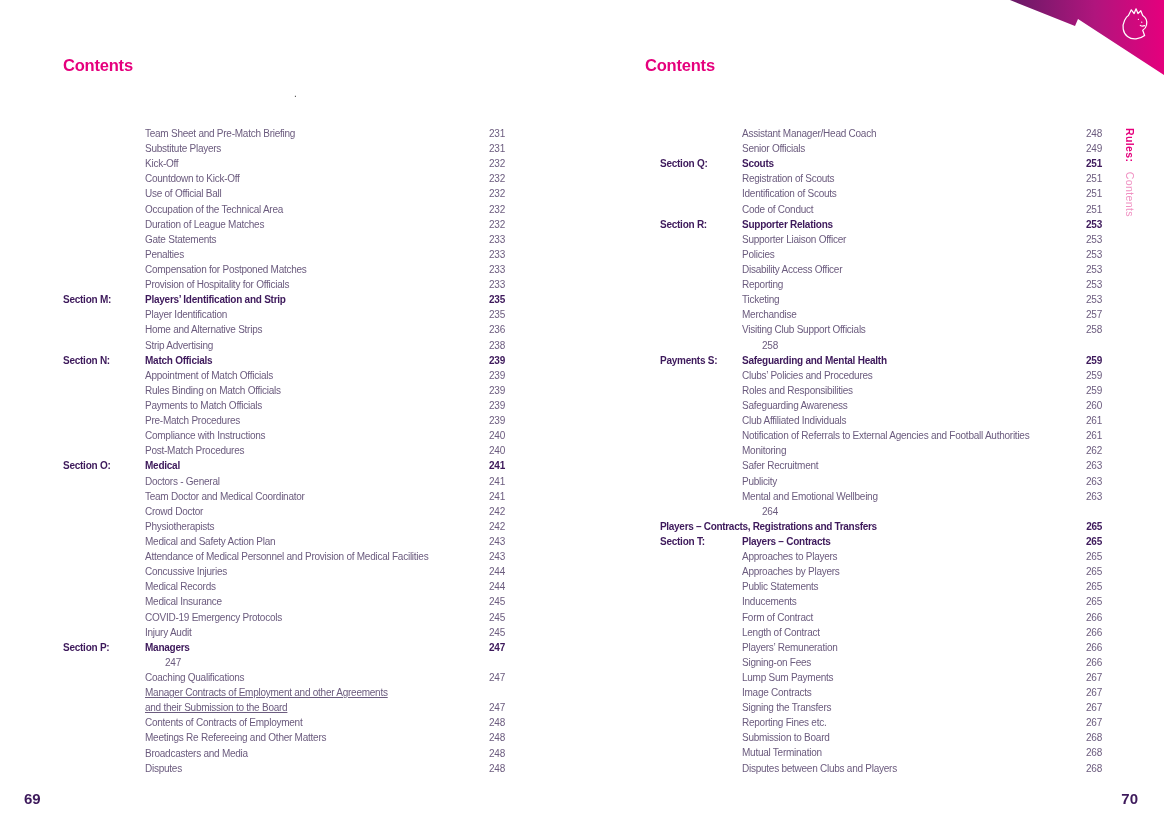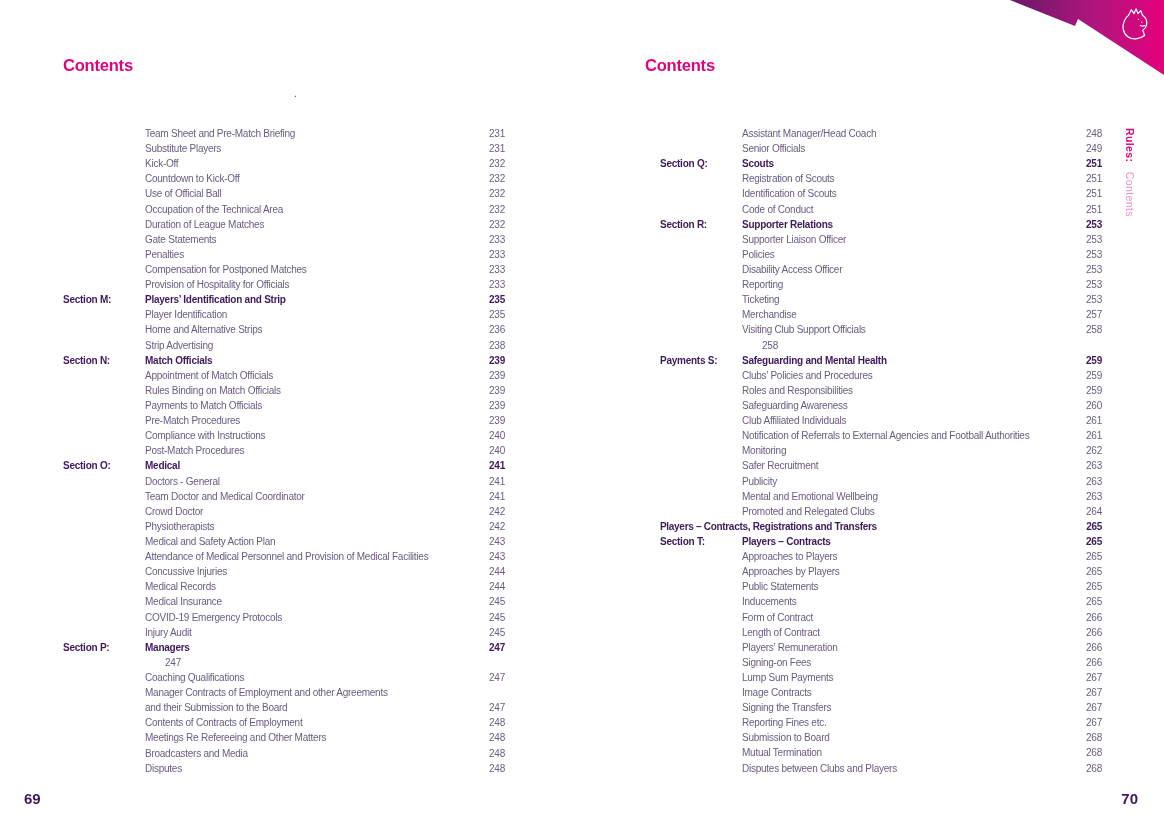--- a/index.html
+++ b/index.html
@@ -21,21 +21,21 @@
 
   .row{
     display:flex;align-items:baseline;height:15.12px;line-height:15.12px;
     font-size:10px;letter-spacing:-0.25px;color:#6b5b7e;
   }
   .row .lbl{flex:0 0 82px;font-weight:bold;color:#3d195b;white-space:nowrap;}
   .row .txt{flex:1 1 auto;min-width:0;white-space:nowrap;}
   .row .pg{flex:0 0 36px;text-align:right;}
   .row.s .txt,.row.s .pg{font-weight:bold;color:#3d195b;}
   .row.e2{height:30.24px;align-items:flex-end;}
-  .row.e2 .txt{white-space:normal;}
+  .row.e2 .txt{white-space:normal;text-decoration:underline;}
   .row.e2 .txt div{line-height:15.12px;height:15.12px;white-space:nowrap;}
   .row.p{font-weight:bold;color:#3d195b;font-size:10px;letter-spacing:-0.3px;}
 
   #ribbon{position:absolute;top:0;left:1000px;width:164px;height:80px;}
 
   #side-tab{
     position:absolute;top:128px;left:1124px;
     writing-mode:vertical-rl;font-size:10.5px;letter-spacing:0.4px;
     white-space:nowrap;
   }
@@ -415,21 +415,20 @@
       <span class="txt">Publicity</span>
       <span class="pg">263</span>
     </div>
     <div class="row e">
       <span class="lbl"></span>
       <span class="txt">Mental and Emotional Wellbeing</span>
       <span class="pg">263</span>
     </div>
     <div class="row e">
       <span class="lbl"></span>
-      <span class="txt">Promoted and Relegated Clubs</span>
       <span class="pg">264</span>
     </div>
     <div class="row p">
       <span class="txt">Players – Contracts, Registrations and Transfers</span>
       <span class="pg">265</span>
     </div>
     <div class="row s">
       <span class="lbl">Section T:</span>
       <span class="txt">Players – Contracts</span>
       <span class="pg">265</span>

